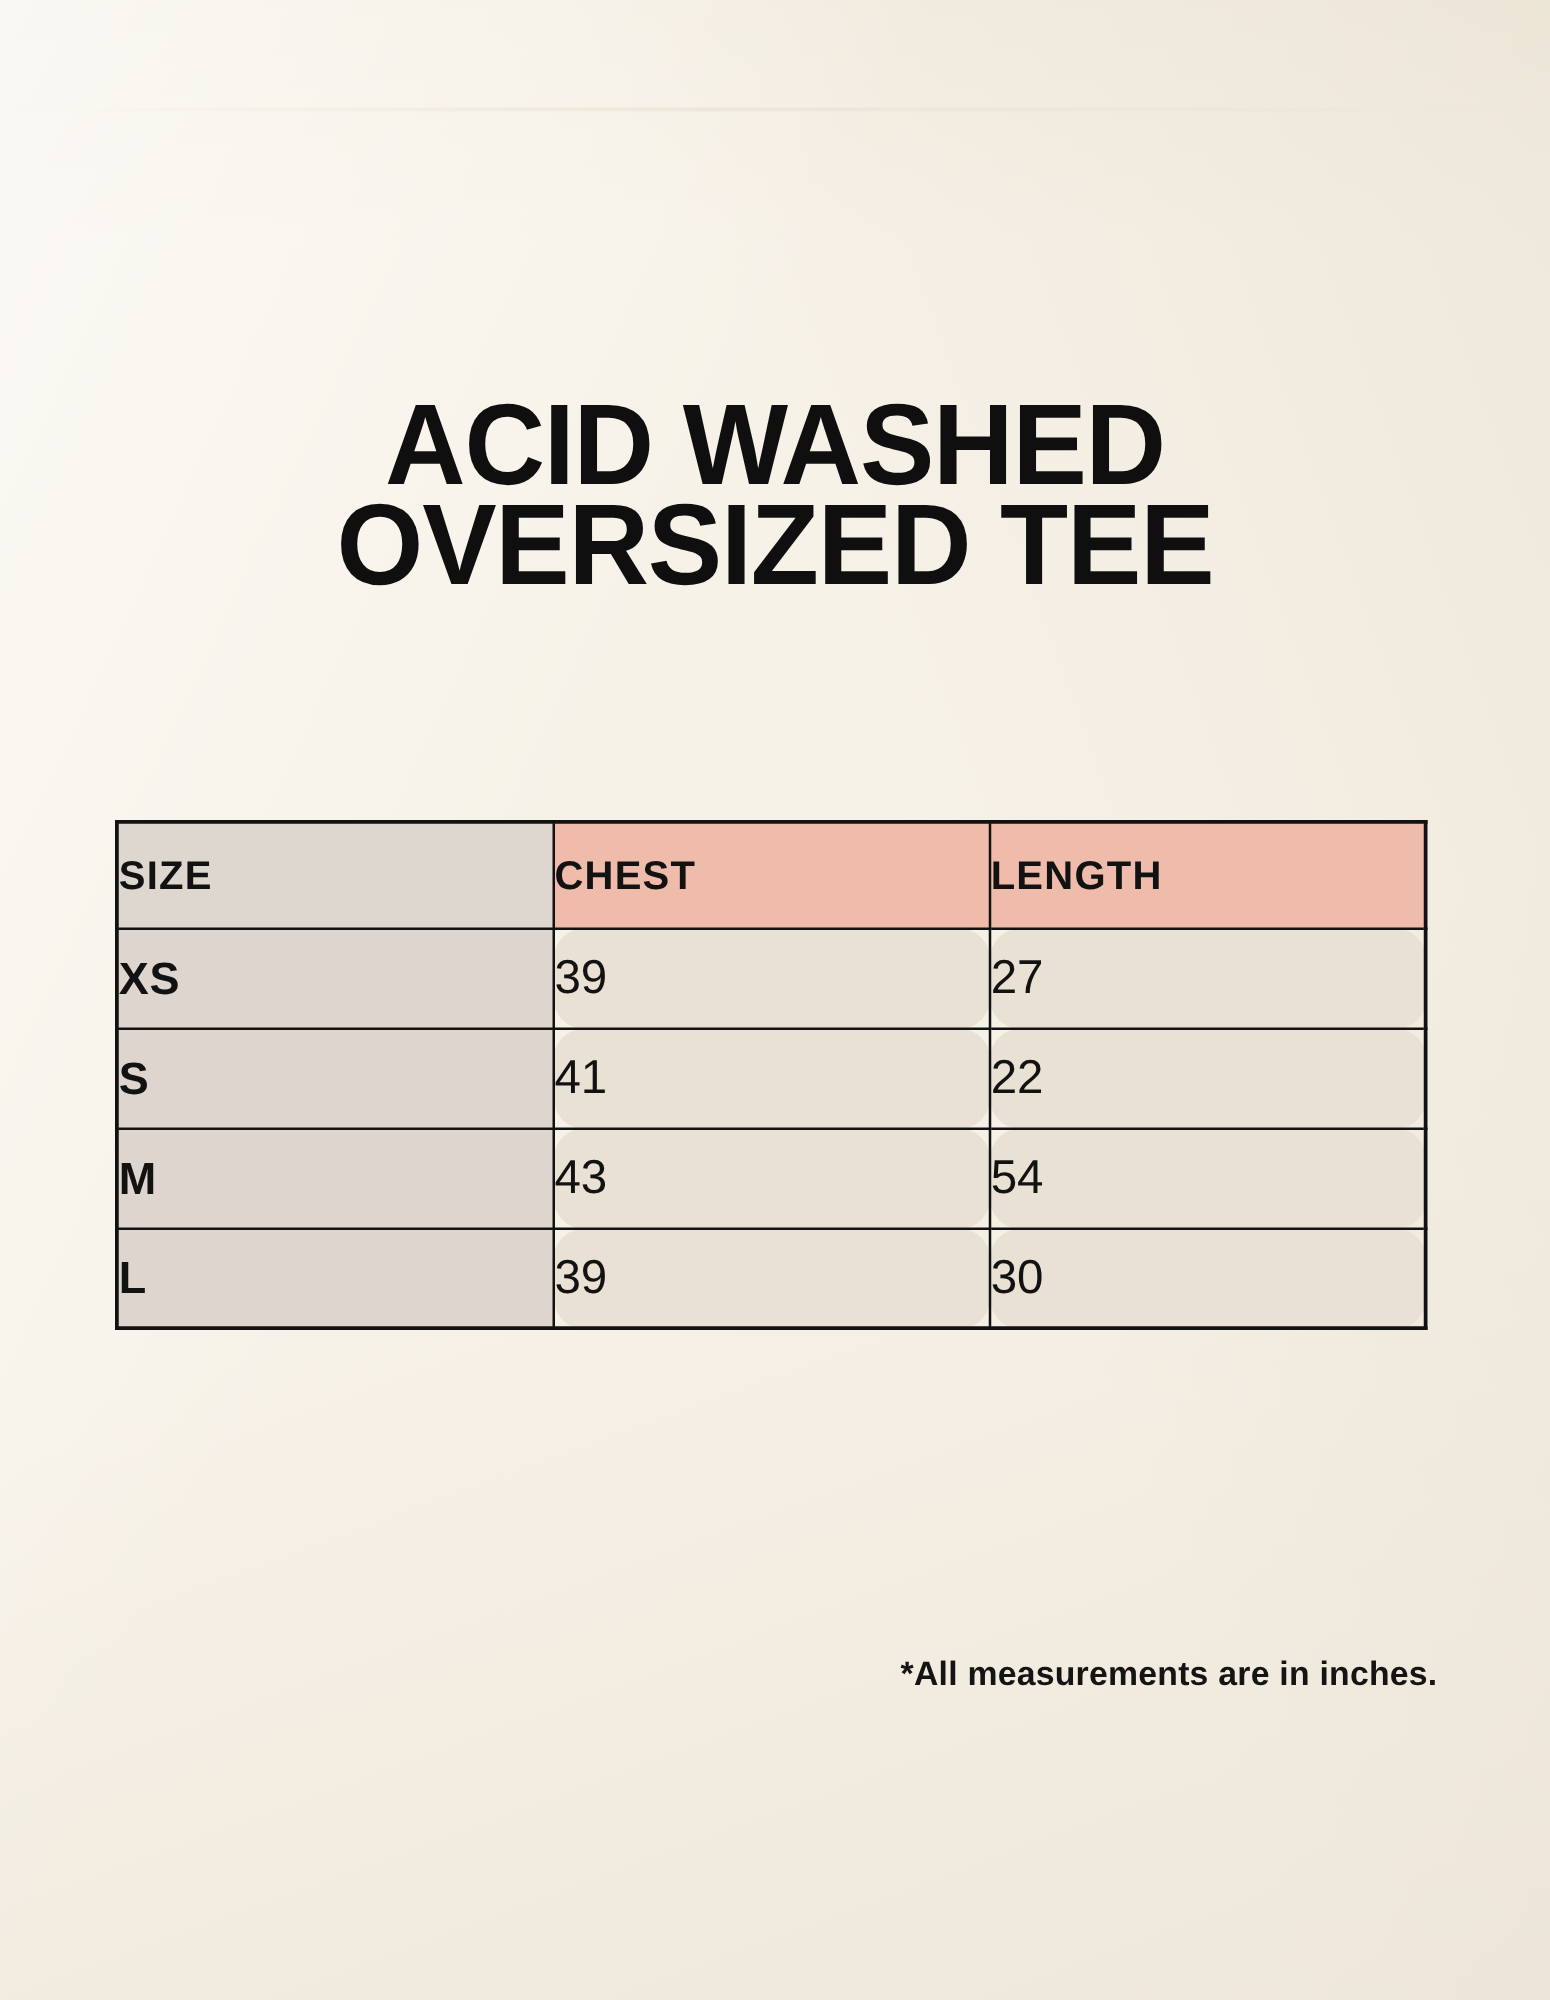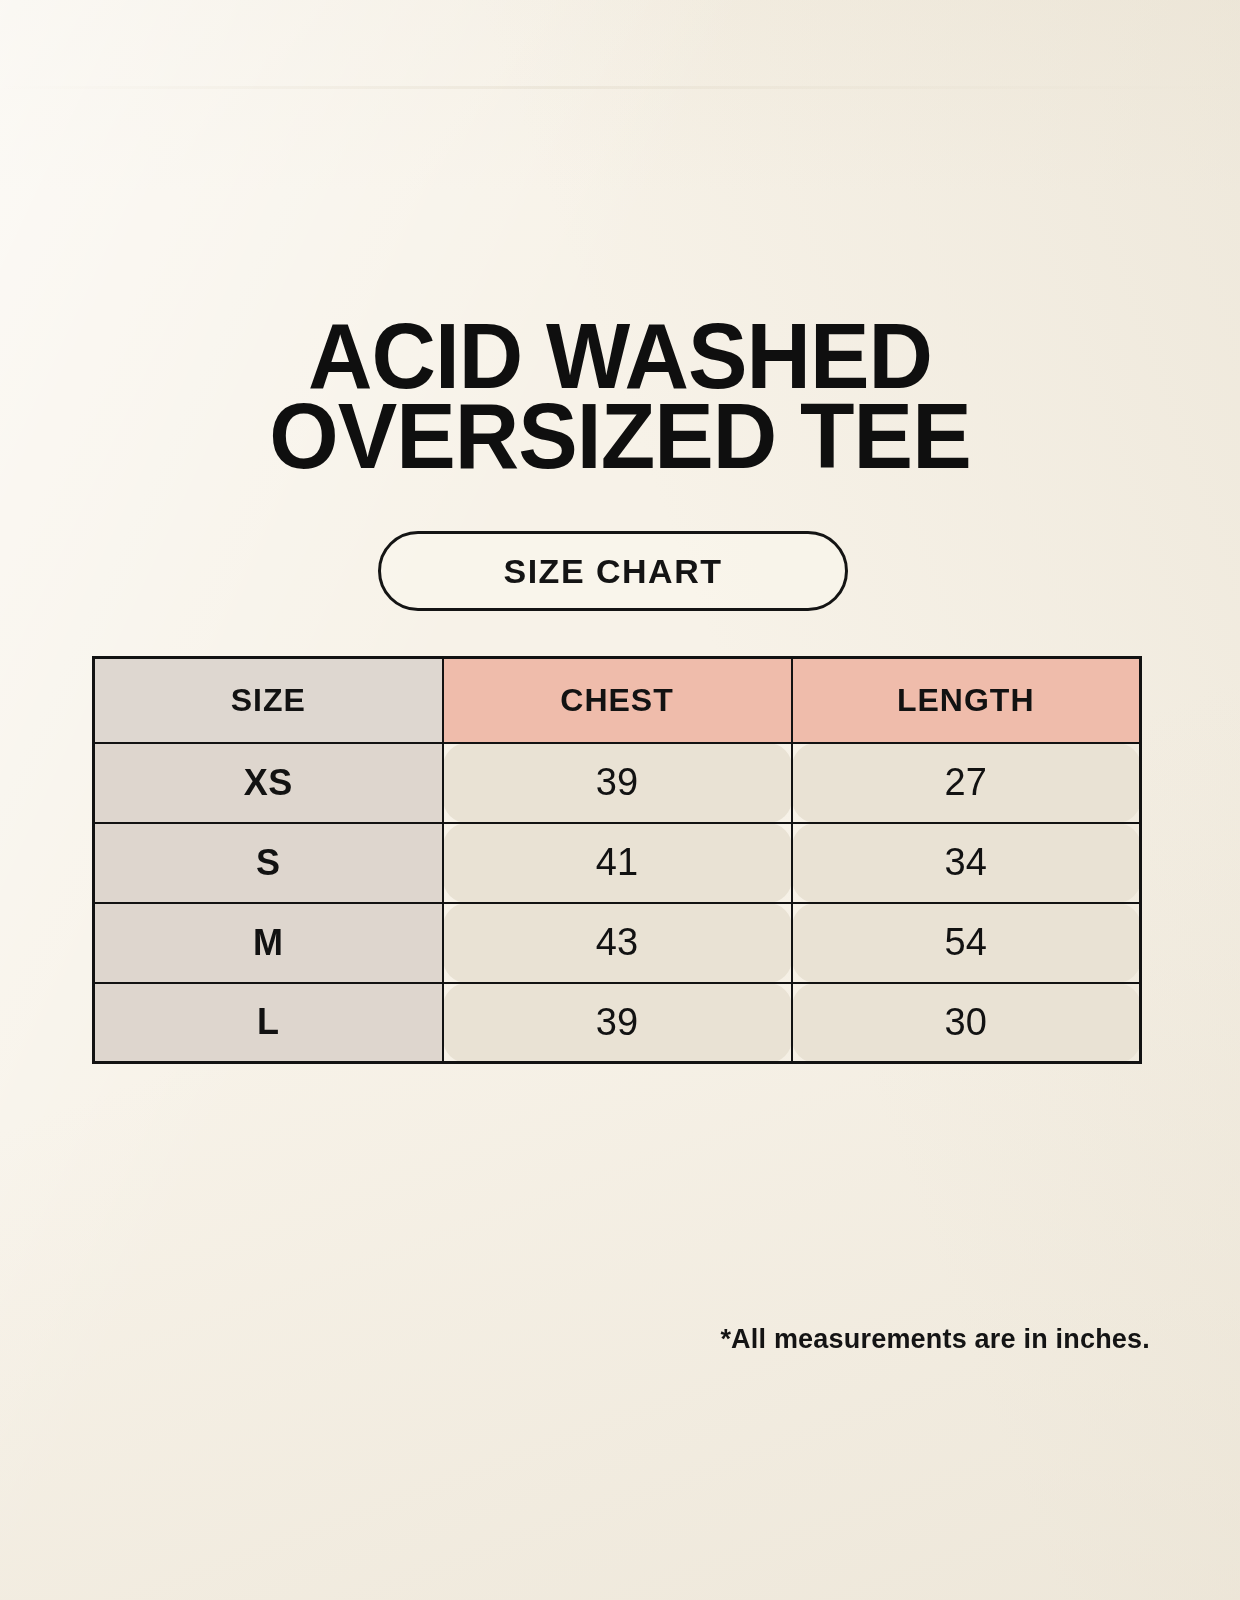--- a/index.html
+++ b/index.html
@@ -65,21 +65,21 @@
   table.size-table{
     position:absolute;
     left:92px;top:656px;
     width:1050px;
     border-collapse:collapse;
     table-layout:fixed;
     border:3px solid var(--grid-border);
   }
   .size-table th,.size-table td{
     border:2.5px solid var(--grid-border);
-    text-align:center;
+    text-align:left;
     vertical-align:middle;
   }
   .size-table th{
     height:85px;
     font-size:32px;
     font-weight:700;
     letter-spacing:1px;
   }
   .size-table td{
     height:80px;
@@ -108,42 +108,39 @@
 <body>
 
 <div class="canvas">
   <div class="sheen"></div>
 
   <div class="title">
     <div>ACID WASHED</div>
     <div>OVERSIZED TEE</div>
   </div>
 
-  <div class="pill">
-    <span>SIZE CHART</span>
-  </div>
 
   <table class="size-table">
     <thead>
       <tr>
         <th class="col-size">SIZE</th>
         <th class="col-measure">CHEST</th>
         <th class="col-measure">LENGTH</th>
       </tr>
     </thead>
     <tbody>
       <tr>
         <td class="cell-size">XS</td>
         <td class="cell-measure">39</td>
         <td class="cell-measure">27</td>
       </tr>
       <tr>
         <td class="cell-size">S</td>
         <td class="cell-measure">41</td>
-        <td class="cell-measure">34</td>
+        <td class="cell-measure">22</td>
       </tr>
       <tr>
         <td class="cell-size">M</td>
         <td class="cell-measure">43</td>
         <td class="cell-measure">54</td>
       </tr>
       <tr>
         <td class="cell-size">L</td>
         <td class="cell-measure">39</td>
         <td class="cell-measure">30</td>

